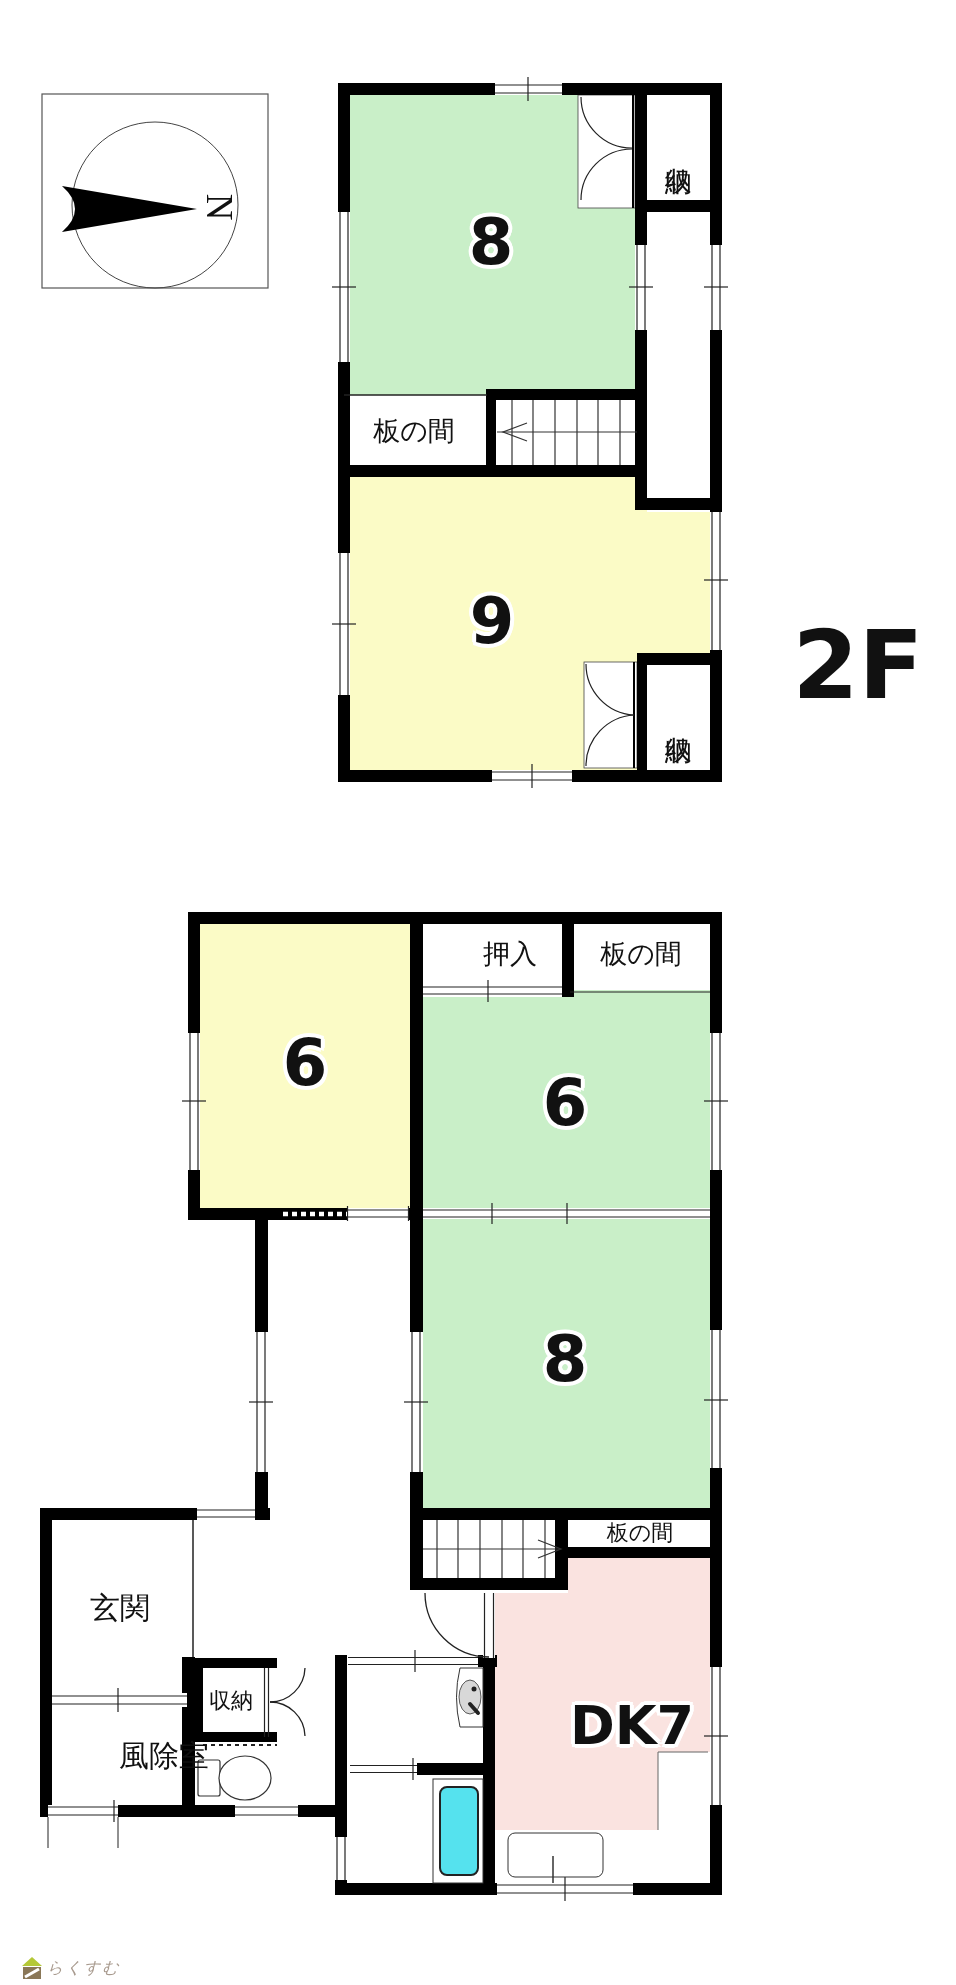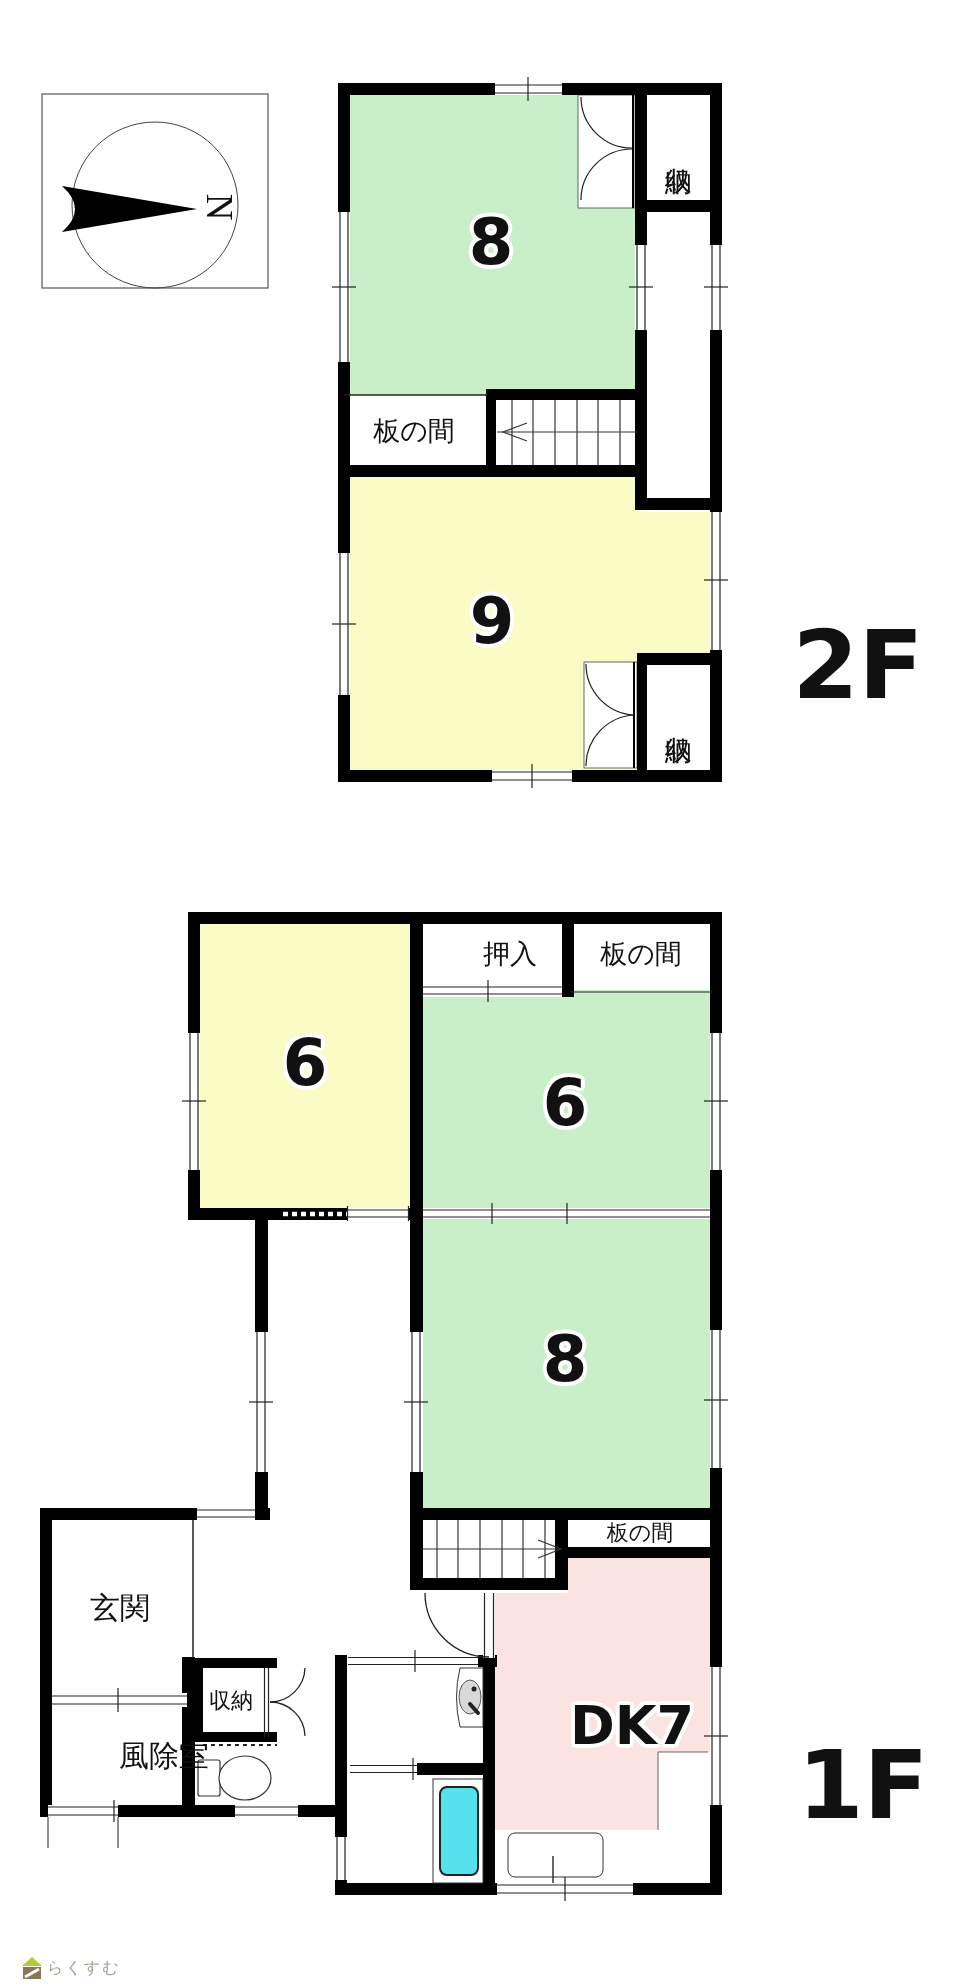--- a/index.html
+++ b/index.html
@@ -13,21 +13,21 @@
   .md{font-size:30px;}
   .vert{writing-mode:vertical-rl;text-orientation:upright;letter-spacing:1px;}
   .num{font-size:64px;font-weight:bold;font-family:"DejaVu Sans",sans-serif;
        text-shadow:-3px -3px 0 #fff,3px -3px 0 #fff,-3px 3px 0 #fff,3px 3px 0 #fff,
                    0 -4px 0 #fff,0 4px 0 #fff,-4px 0 0 #fff,4px 0 0 #fff;}
   .dknum{font-size:54px;}
   .floor-lbl{font-size:95px;font-weight:bold;font-family:"DejaVu Sans",sans-serif;color:#111;}
   .north{font-family:"Liberation Serif",serif;font-size:37px;
          transform:translate(-50%,-50%) rotate(90deg);}
   .watermark{position:absolute;left:22px;top:1957px;display:flex;align-items:center;gap:5px;}
-  .watermark span{font-size:16px;letter-spacing:2px;}
+  .watermark span{font-size:16px;letter-spacing:2px;font-style:italic;}
 </style>
 </head>
 <body>
 
 <div class="canvas">
 
 <svg class="plan-svg" width="956" height="1985" viewBox="0 0 956 1985">
 
   <g>
     <rect x="42" y="94" width="226" height="194" fill="#fff" stroke="#555" stroke-width="1.2"></rect>
@@ -343,21 +343,20 @@
 <div class="lbl num" style="left:305px;top:1064px;">6</div>
 <div class="lbl num" style="left:565px;top:1104px;">6</div>
 <div class="lbl num" style="left:565px;top:1360px;">8</div>
 <div class="lbl sm" style="left:510px;top:954px;">押入</div>
 <div class="lbl sm" style="left:641px;top:954px;">板の間</div>
 <div class="lbl xs" style="left:640px;top:1533px;">板の間</div>
 <div class="lbl num dknum" style="left:632px;top:1726px;">DK7</div>
 <div class="lbl md" style="left:120px;top:1608px;">玄関</div>
 <div class="lbl md" style="left:119px;top:1756px;margin-left:45px;">風除室</div>
 <div class="lbl xs" style="left:231px;top:1701px;">収納</div>
-<div class="lbl floor-lbl" style="left:863px;top:1786px;">1F</div>
 
 <div class="watermark">
   <svg width="20" height="22" viewBox="0 0 20 22">
     <polygon points="10,0 0,9 20,9" fill="#b5c837"></polygon>
     <rect x="1" y="10" width="18" height="12" fill="#8a7757"></rect>
     <line x1="3" y1="20" x2="17" y2="12" stroke="#fff" stroke-width="3"></line>
   </svg>
   <span style="color:#a89a8e;">らくすむ</span>
 </div>
 

